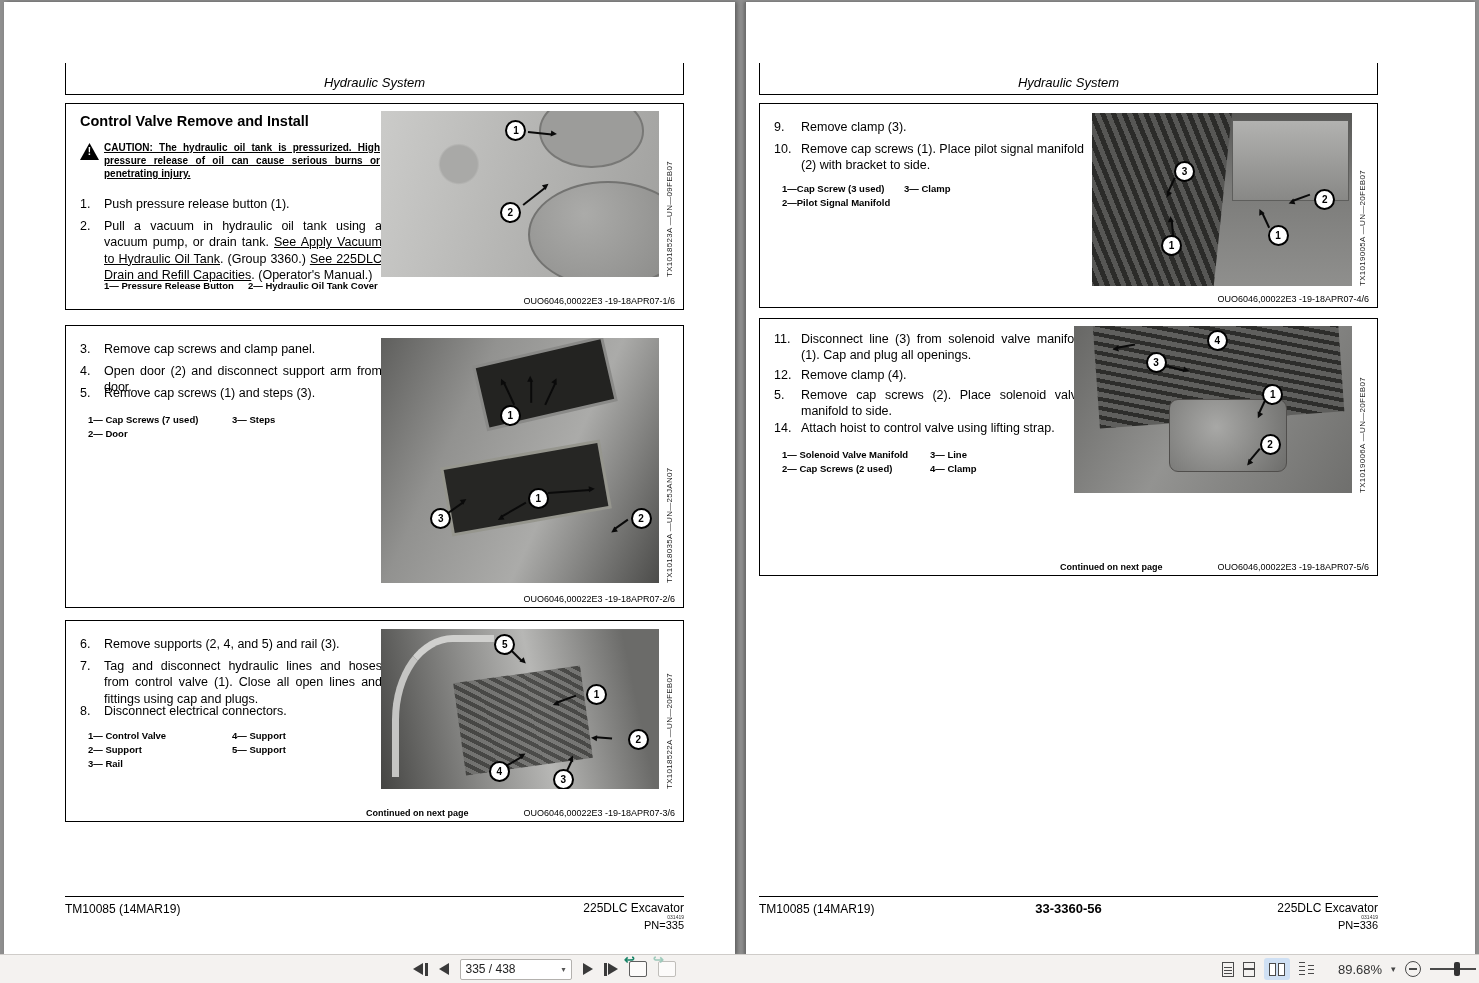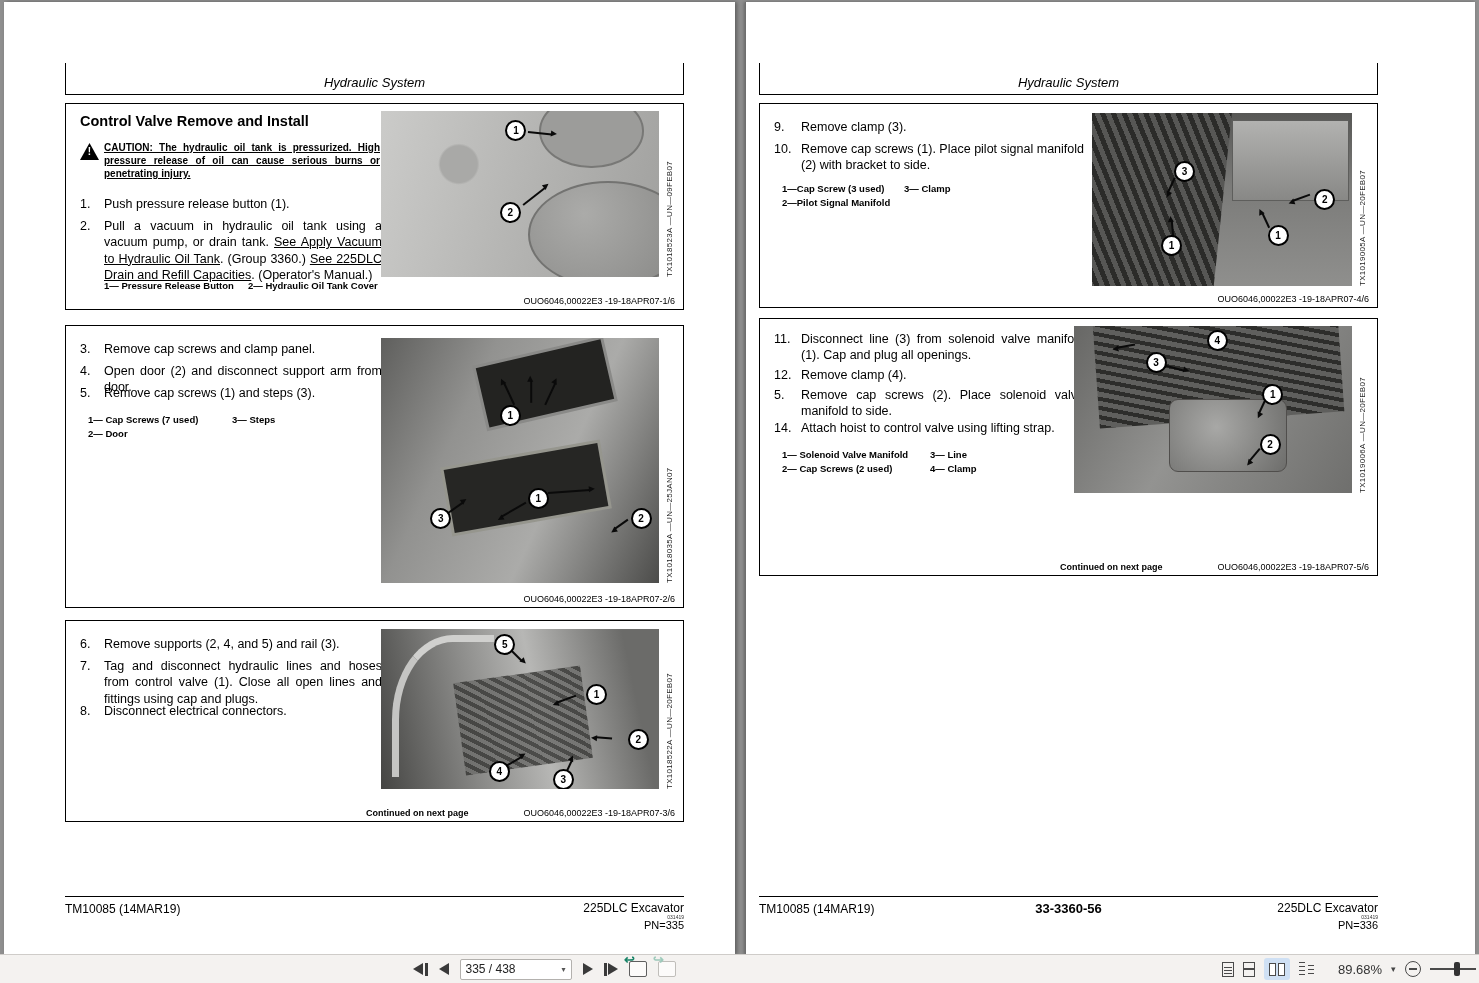--- a/index.html
+++ b/index.html
@@ -213,20 +213,31 @@
       <span class="t">Remove supports (2, 4, and 5) and rail (3).</span>
     </div>
     <div class="step" style="left:14px;top:37px;width:302px;">
       <span class="n">7.</span>
       <span class="t">Tag and disconnect hydraulic lines and hoses from control valve (1). Close all open lines and fittings using cap and plugs.</span>
     </div>
     <div class="step" style="left:14px;top:82px;width:302px;">
       <span class="n">8.</span>
       <span class="t">Disconnect electrical connectors.</span>
     </div>
+    <div class="leg" style="left:22px;top:108px;">
+      <div class="c1">
+        <div>1— Control Valve</div>
+        <div>2— Support</div>
+        <div>3— Rail</div>
+      </div>
+      <div>
+        <div>4— Support</div>
+        <div>5— Support</div>
+      </div>
+    </div>
     <div class="ph" id="ph-l3" style="left:315px;top:8px;width:278px;height:160px;">
       <div class="ar" style="left:46%;top:11%;width:18px;transform:rotate(45deg);"></div>
       <div class="ar" style="left:70%;top:41%;width:20px;transform:rotate(160deg);"></div>
       <div class="ar" style="left:83%;top:68%;width:16px;transform:rotate(185deg);"></div>
       <div class="ar" style="left:45%;top:85%;width:18px;transform:rotate(-30deg);"></div>
       <div class="ar" style="left:66%;top:92%;width:18px;transform:rotate(-65deg);"></div>
       <div class="co" style="left:44%;top:9%;">
           <span>5</span>
         </div>
       <div class="co" style="left:77%;top:40%;">

